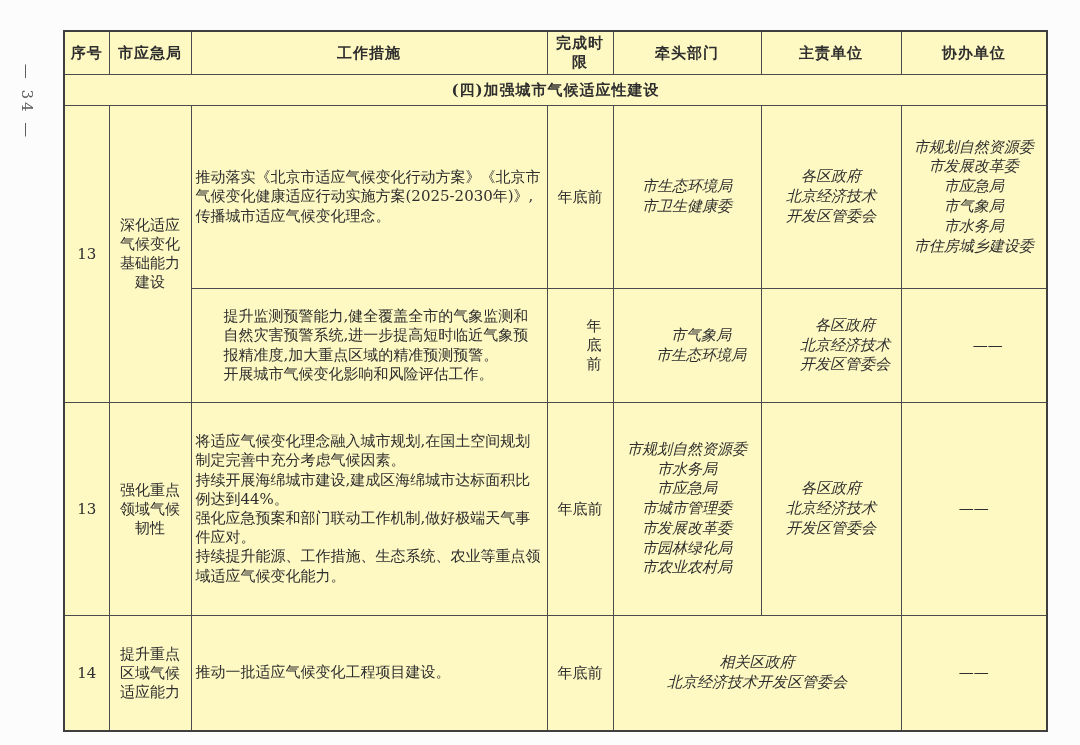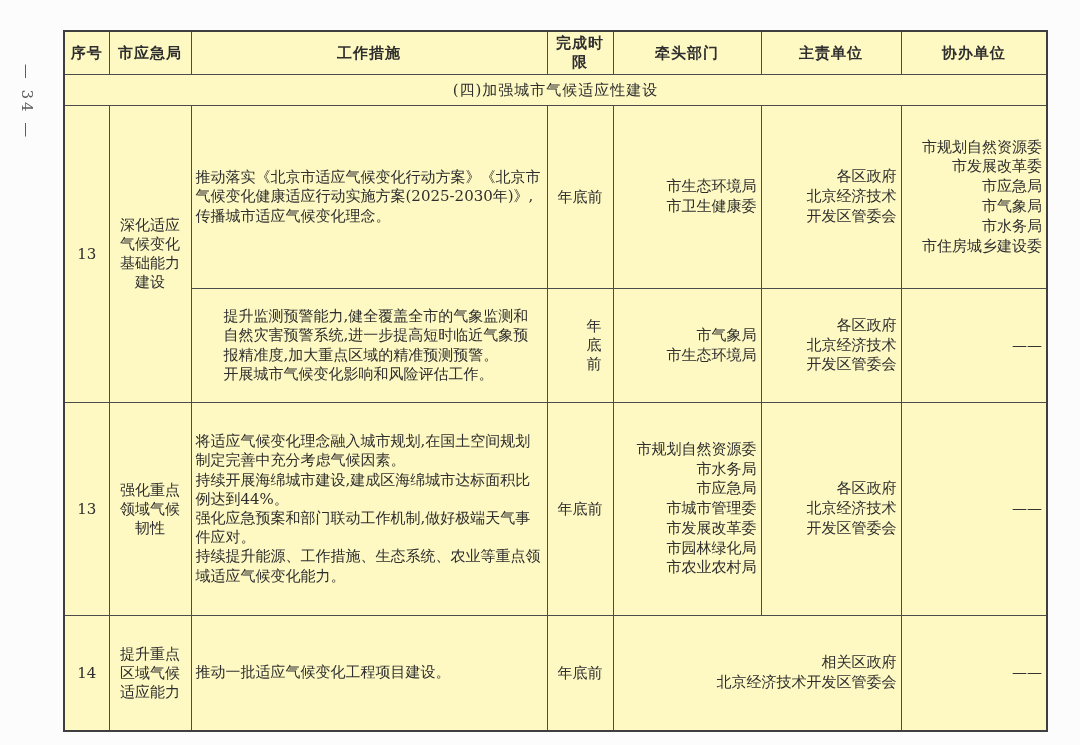--- a/index.html
+++ b/index.html
@@ -46,39 +46,40 @@
     padding: 2px 4px;
     overflow: hidden;
   }
   th.hdr {
     font-weight: bold;
     text-align: center;
     height: 32px;
     letter-spacing: 1px;
   }
   td.section {
-    font-weight: normal;
+    font-weight: bold;
     text-align: center;
     height: 26px;
     letter-spacing: 1px;
   }
   td.c {
     text-align: center;
   }
   .pre {
     white-space: pre-line;
   }
   td.measure {
     text-align: left;
     padding: 6px 12px 6px 15px;
     line-height: 1.28;
   }
   td.dept {
-    text-align: right;
+    text-align: center;
     line-height: 1.32;
+    font-style: italic;
   }
   tr.r12a > td { height: 178px; }
   tr.r12b > td { height: 109px; padding-left: 32px; }
   tr.r13  > td { height: 208px; }
   tr.r14  > td { height: 110px; }
 </style>
 </head>
 <body>
 
 <div class="page">

